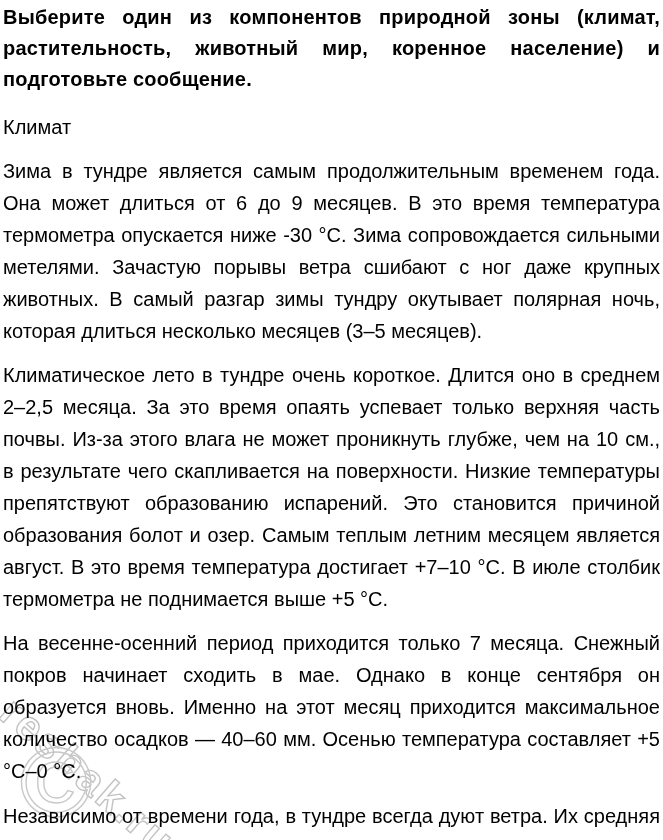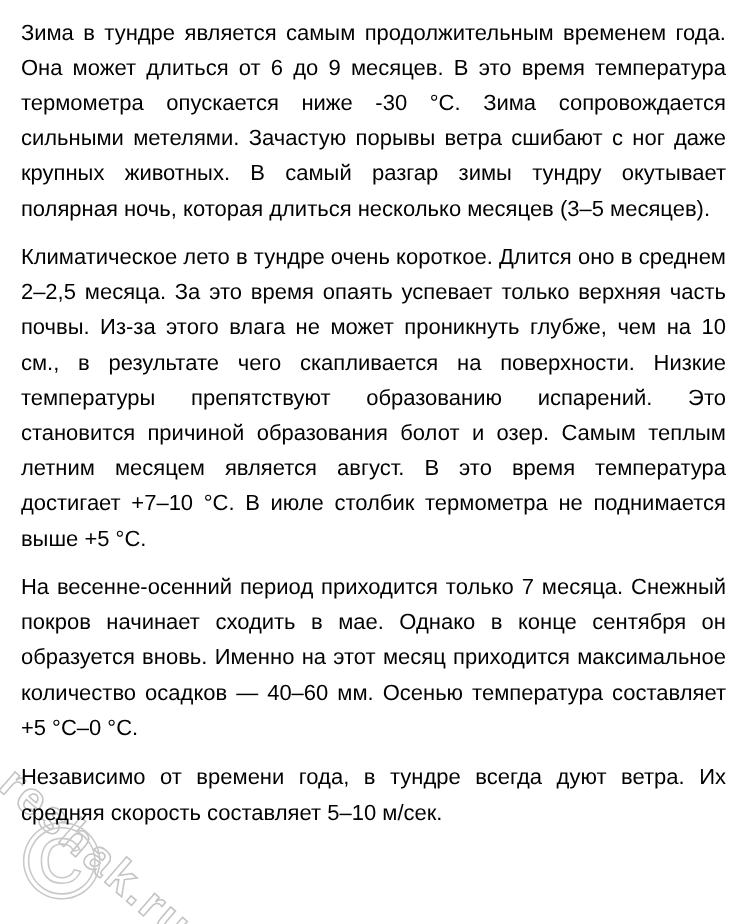--- a/index.html
+++ b/index.html
@@ -34,21 +34,21 @@
     font-size: 20px;
     font-weight: normal;
     line-height: 31px;
     margin: 17px 0 0 0;
     text-align: left;
   }
   .body-par {
     font-size: 20px;
     font-weight: normal;
     line-height: 32px;
-    margin: 12px 0 0 16px;
+    margin: 12px 0 0 0;
     text-align: justify;
   }
   .body-par:last-child {
     margin-top: 13px;
   }
   
   .watermark {
     position: absolute;
     left: 0;
     top: 0;
@@ -84,21 +84,23 @@
 <body>
 
 <div class="page">
 
   <div class="watermark">
     <span class="wm-text">reshak.ru</span>
     <span class="wm-copyright">©</span>
   </div>
 
   <div class="content">
+    <h1 class="task-heading">Выберите один из компонентов природной зоны (климат, растительность, животный мир, коренное население) и подготовьте сообщение.</h1>
 
+    <p class="subtitle">Климат</p>
 
     <p class="body-par">Зима в тундре является самым продолжительным временем года. Она может длиться от 6 до 9 месяцев. В это время температура термометра опускается ниже -30 °С. Зима сопровождается сильными метелями. Зачастую порывы ветра сшибают с ног даже крупных животных. В самый разгар зимы тундру окутывает полярная ночь, которая длиться несколько месяцев (3–5 месяцев).</p>
 
     <p class="body-par">Климатическое лето в тундре очень короткое. Длится оно в среднем 2–2,5 месяца. За это время опаять успевает только верхняя часть почвы. Из-за этого влага не может проникнуть глубже, чем на 10 см., в результате чего скапливается на поверхности. Низкие температуры препятствуют образованию испарений. Это становится причиной образования болот и озер. Самым теплым летним месяцем является август. В это время температура достигает +7–10 °С. В июле столбик термометра не поднимается выше +5 °С.</p>
 
     <p class="body-par">На весенне-осенний период приходится только 7 месяца. Снежный покров начинает сходить в мае. Однако в конце сентября он образуется вновь. Именно на этот месяц приходится максимальное количество осадков — 40–60 мм. Осенью температура составляет +5 °С–0 °С.</p>
 
     <p class="body-par">Независимо от времени года, в тундре всегда дуют ветра. Их средняя скорость составляет 5–10 м/сек.</p>
   </div>
 

